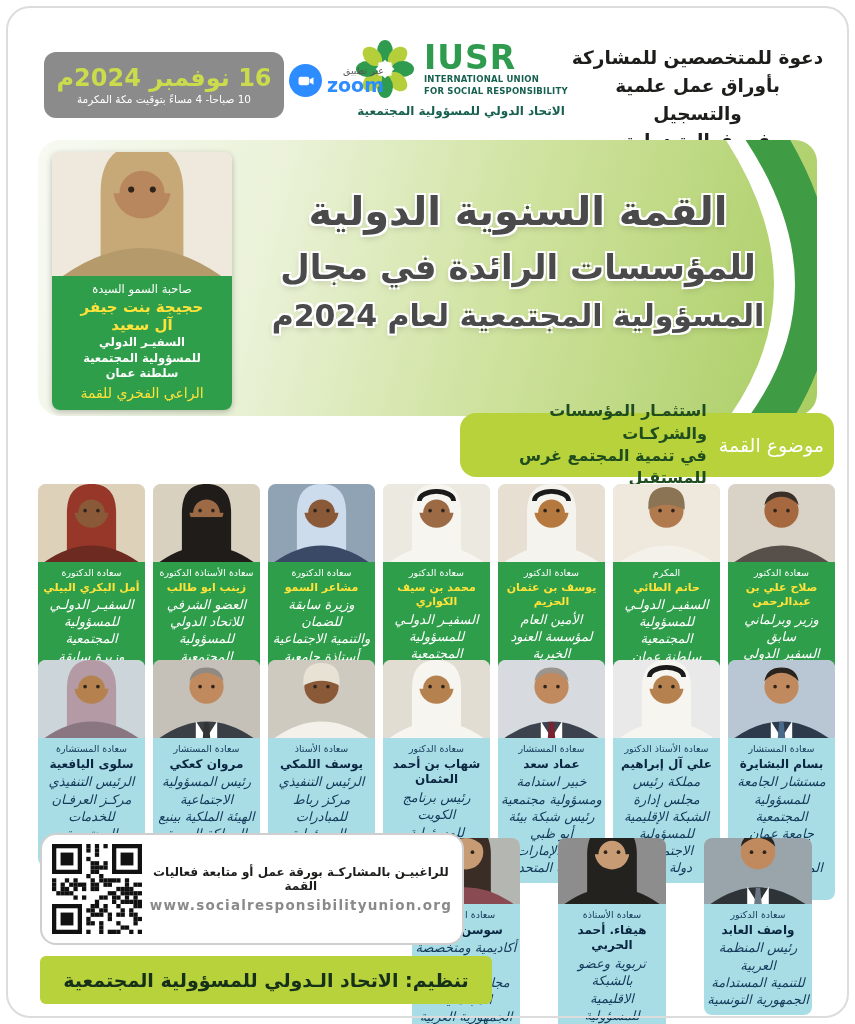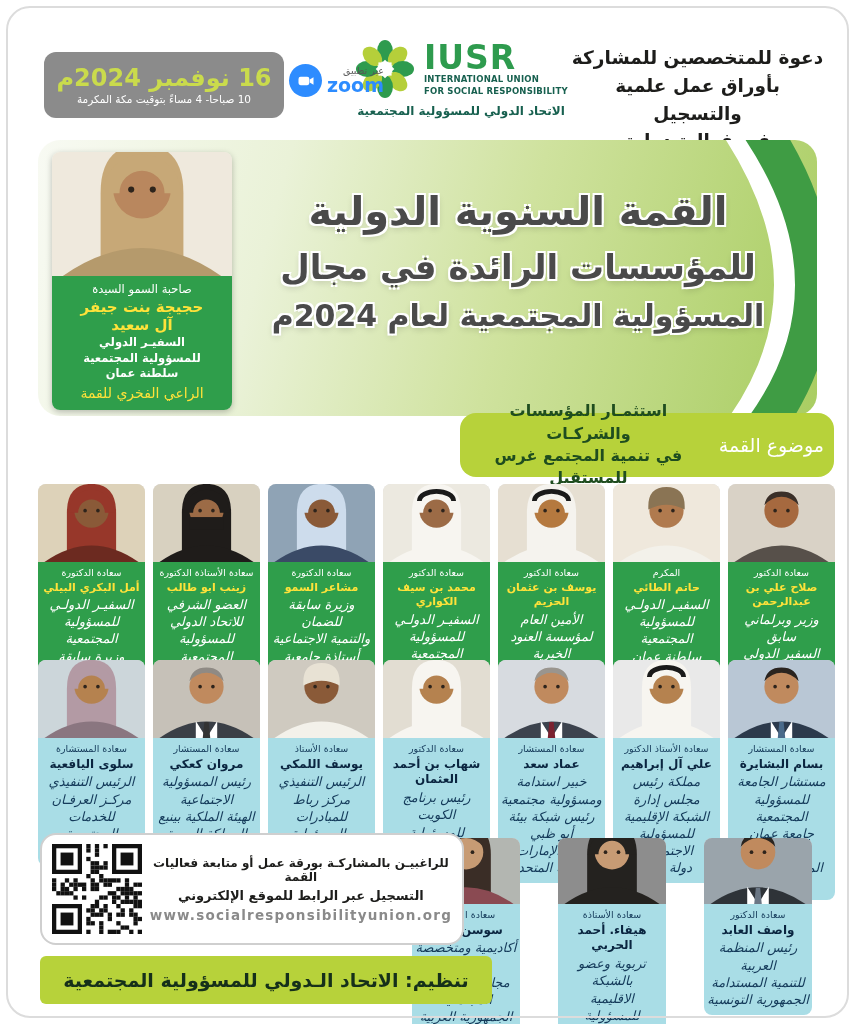--- a/index.html
+++ b/index.html
@@ -41,21 +41,21 @@
   .pc-name{font-size:15px;font-weight:700;color:#ffe23a;line-height:1.25;white-space:pre-line;}
   .pc-roles{font-size:11.5px;font-weight:700;white-space:pre-line;}
   .pc-footer{font-size:14px;font-weight:400;color:#ffe23a;margin-top:2px;}
 
   
   .guests{position:absolute;left:40px;top:424px;width:400px;height:47px;background:#2f9e4b;color:#fff;
           display:flex;align-items:center;justify-content:center;font-size:22px;font-weight:700;border-radius:4px;}
   .topic{position:absolute;left:460px;top:413px;width:374px;height:64px;background:#b7d23a;border-radius:16px;
          display:flex;align-items:center;justify-content:center;gap:12px;padding:0 10px;box-sizing:border-box;}
   .topic-label{font-size:19px;color:#fff;flex:none;}
-  .topic-text{font-size:16px;font-weight:700;color:#1f4d1f;text-align:center;white-space:pre-line;line-height:1.4;}
+  .topic-text{font-size:16px;font-weight:700;color:#1f4d1f;text-align:right;white-space:pre-line;line-height:1.4;}
 
   
   .row{position:absolute;display:flex;gap:8px;}
   .r1{left:38px;top:484px;width:797px;}
   .r2{left:38px;top:660px;width:797px;}
   .r3{left:468px;top:838px;width:344px;gap:10px;}
   .card{width:107px;flex:none;}
   .r3 .card{width:108px;margin-left:28px;}
   .photo{height:78px;border-radius:8px 8px 0 0;overflow:hidden;position:relative;background:#ddd;}
   .r3 .photo{height:66px;}
@@ -537,21 +537,20 @@
           <div class="ln">أكاديمية ومتخصصة في
 مجال المسؤولية المجتمعية
 الجمهورية العربية السورية</div>
         </div>
     </div>
   </div>
 
   <div class="qrbox">
     <div class="qr-text">
       <div class="qr-l1">للراغبيـن بالمشاركـة بورقة عمل أو متابعة فعاليات القمة</div>
-      <div class="qr-l2">التسجيل عبر الرابط للموقع الإلكتروني</div>
       <div class="qr-url">www.socialresponsibilityunion.org</div>
     </div>
     <div class="qr">
       <svg id="qr-svg" viewBox="0 0 84 84" width="90" height="90">
           <rect width="84" height="84" fill="#ffffff"></rect>
           <rect x="0" y="0" width="28" height="28" fill="#111"></rect>
           <rect x="4" y="4" width="20" height="20" fill="#fff"></rect>
           <rect x="8" y="8" width="12" height="12" fill="#111"></rect>
           <rect x="56" y="0" width="28" height="28" fill="#111"></rect>
           <rect x="60" y="4" width="20" height="20" fill="#fff"></rect>

